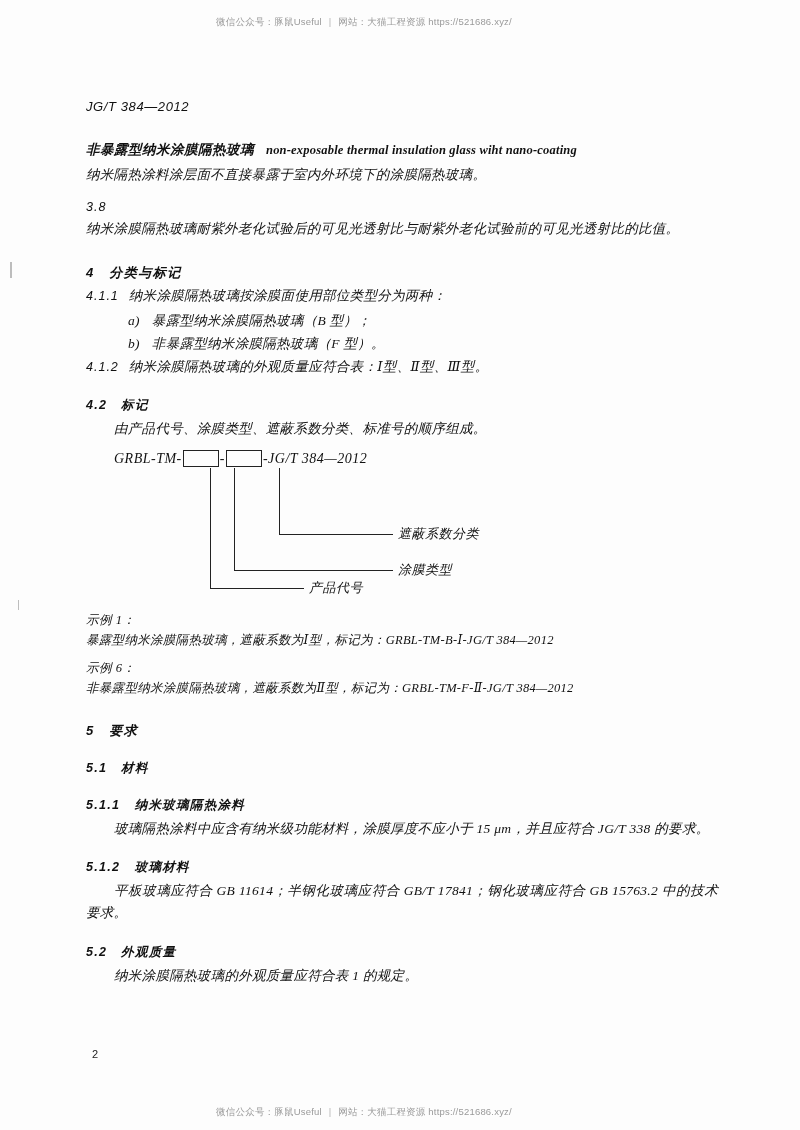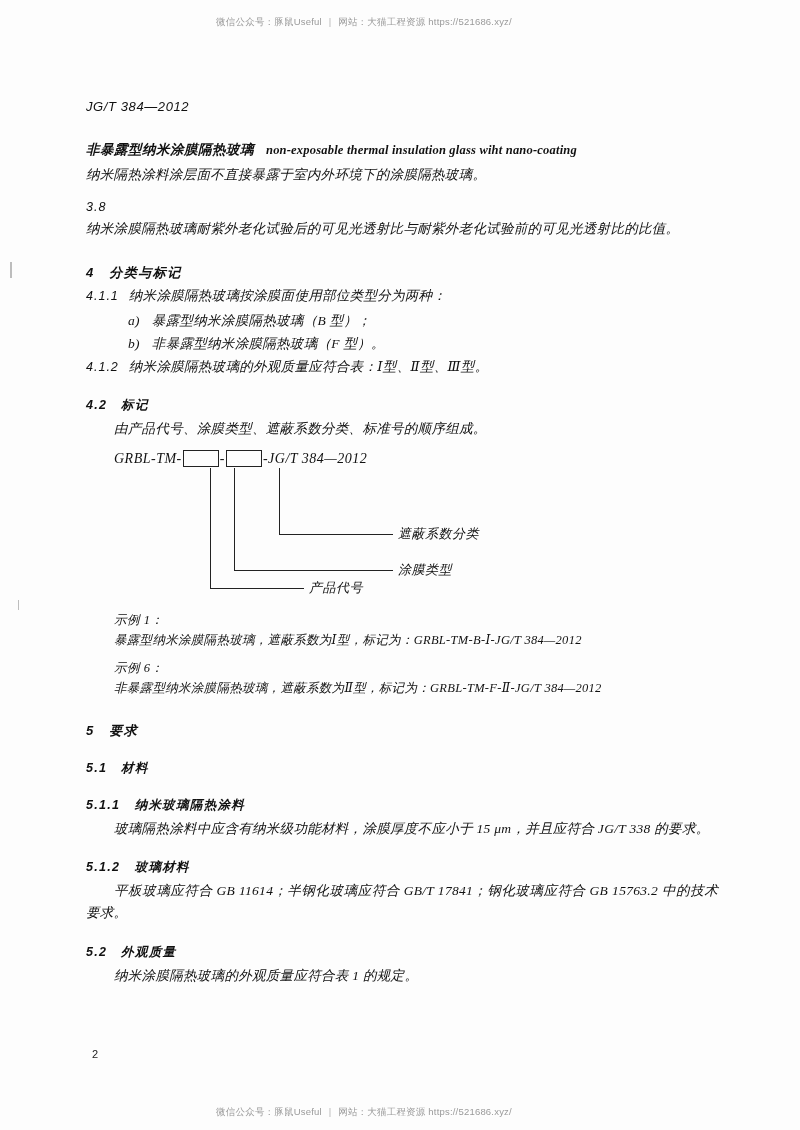--- a/index.html
+++ b/index.html
@@ -166,21 +166,21 @@
     font-size: 12.5px;
     margin-top: 10px;
     letter-spacing: 0.5px;
   }
   .example-body {
     font-size: 12.5px;
     margin-top: 2px;
     letter-spacing: 0.3px;
     line-height: 1.5;
   }
-  .example-wrap { margin-left: 28px; }
+  .example-wrap { }
 
   .page-number {
     position: absolute;
     left: 92px;
     top: 1048px;
     font-family: "Liberation Sans", sans-serif;
     font-size: 11px;
     color: #222;
   }
 </style>

